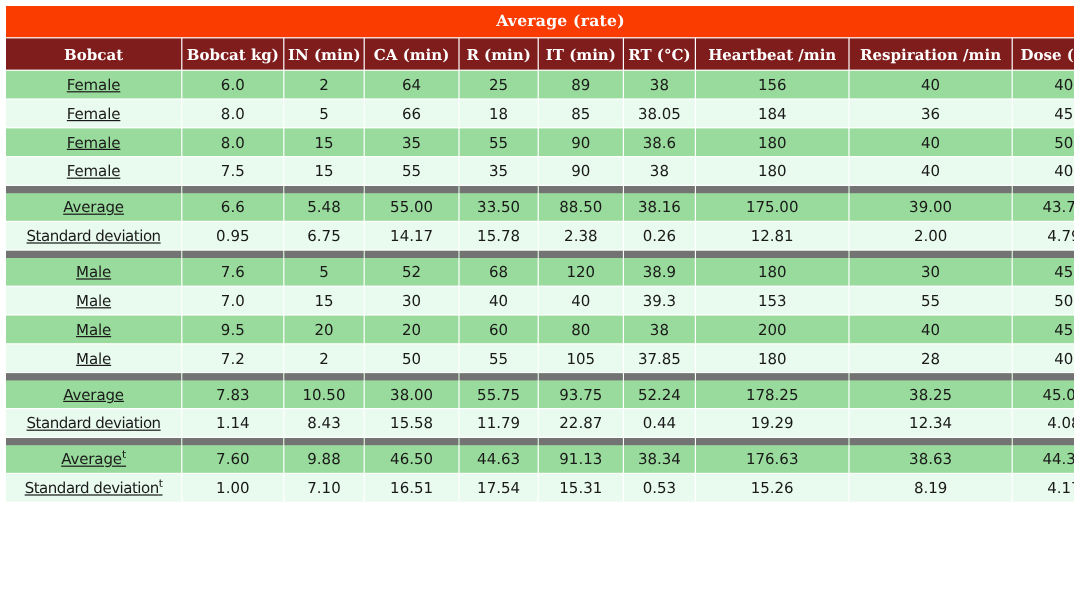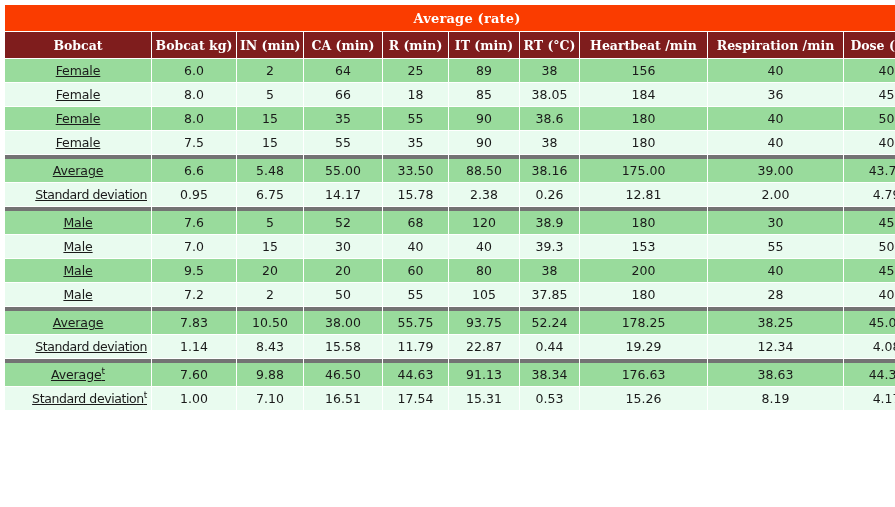--- a/index.html
+++ b/index.html
@@ -68,33 +68,32 @@
     font-size: 12.5px;
     white-space: nowrap;
     overflow: hidden;
   }
 
   tr.shade-dark td { background: #99DB9C; }
   tr.shade-light td { background: #E9FBEF; }
 
   
   tr.rule-above td {
-    border-top: 4px solid #737373;
+    border-top: 6px solid #737373;
   }
 
   
   td.label-cell {
     text-align: center;
     letter-spacing: -0.1px;
     text-decoration: underline;
   }
   td.label-cell.wide-label {
     font-size: 12.5px;
     letter-spacing: -0.4px;
-    text-align: right;
   }
 
   sup.dagger-t {
     font-size: 9px;
     vertical-align: super;
     line-height: 0;
   }
 
   
   col.c-label { width: 146px; }

